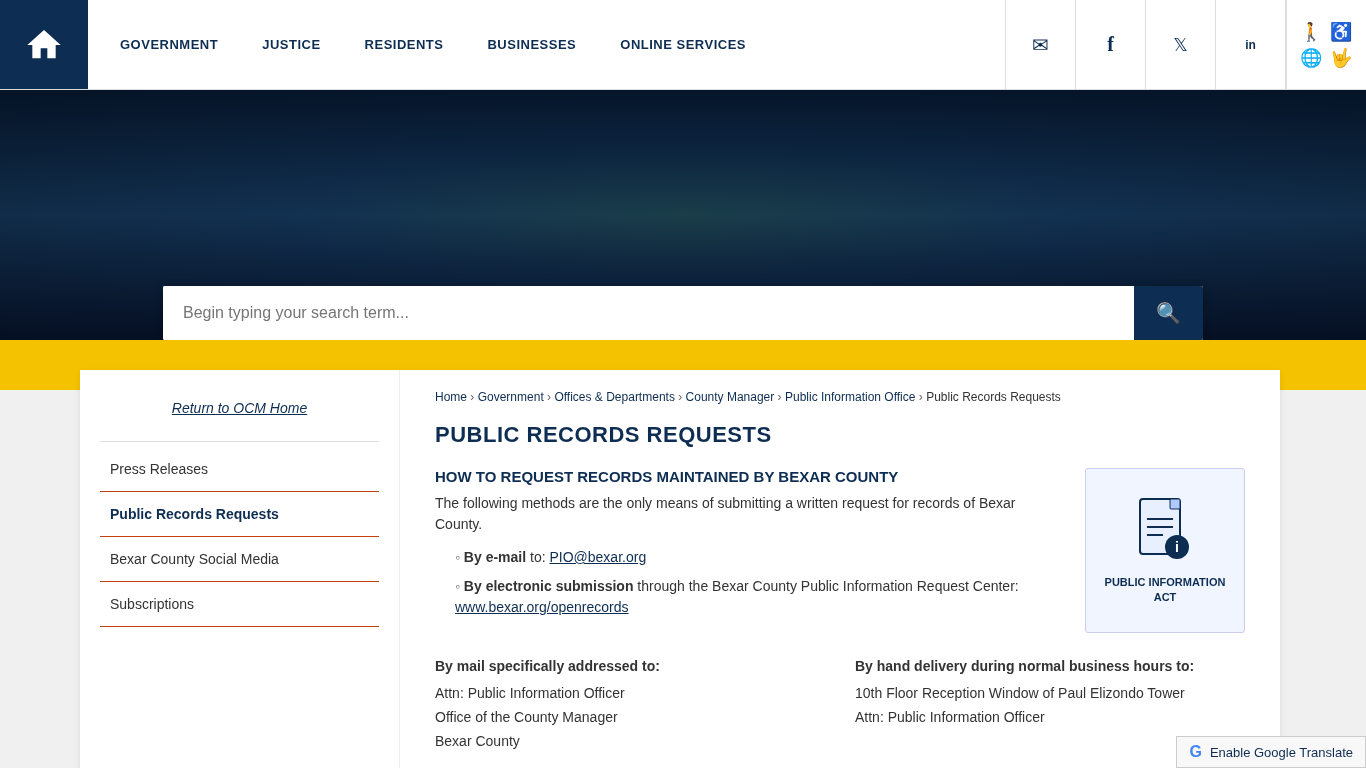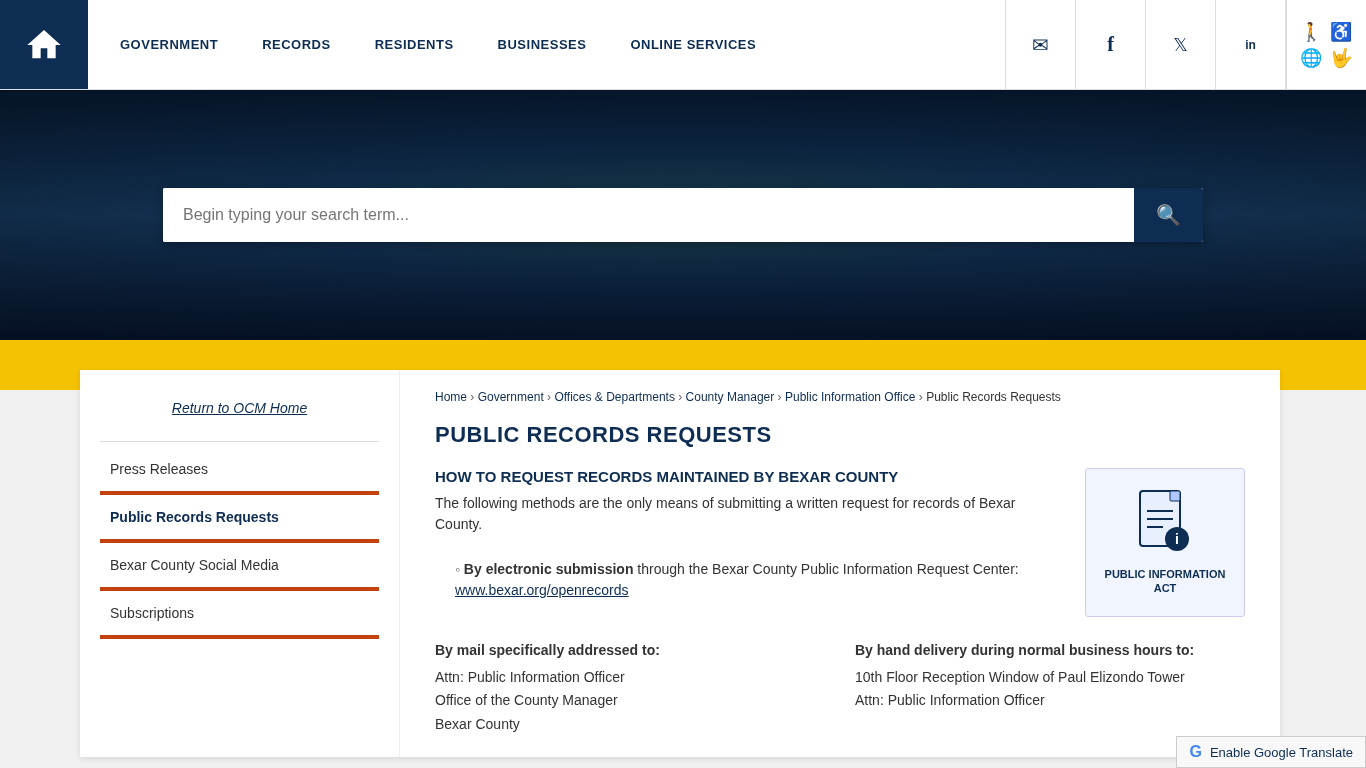--- a/index.html
+++ b/index.html
@@ -71,21 +71,21 @@
       color: #0d2d52;
     }
 
     
     .hero {
       position: relative;
       height: 250px;
       background: #1a3a5c;
       overflow: hidden;
       display: flex;
-      align-items: center;
+      align-items: flex-end;
       justify-content: center;
     }
     .hero-bg {
       position: absolute;
       inset: 0;
       background: linear-gradient(rgba(10,30,60,0.7), rgba(10,30,60,0.7)),
         repeating-linear-gradient(
           45deg,
           #1a3a5c 0px, #1a3a5c 10px,
           #0d2d52 10px, #0d2d52 20px
@@ -172,21 +172,21 @@
       font-size: 14px;
       text-decoration: underline;
     }
     .sidebar-divider {
       border: none;
       border-top: 1px solid #ddd;
       margin-bottom: 5px;
     }
     .sidebar-menu { list-style: none; }
     .sidebar-menu li {
-      border-bottom: 4px solid #c2410c;
+      border-bottom: 1px solid #c2410c;
     }
     .sidebar-menu li a {
       display: block;
       padding: 14px 10px;
       color: #333;
       text-decoration: none;
       font-size: 14px;
     }
     .sidebar-menu li.active a { font-weight: bold; color: #0d2d52; }
 
@@ -219,21 +219,21 @@
     .section-heading {
       font-size: 15px;
       font-weight: bold;
       color: #0d2d52;
       text-transform: uppercase;
       margin-bottom: 8px;
     }
     .section-text {
       font-size: 14px;
       color: #333;
-      margin-bottom: 24px;
+      margin-bottom: 12px;
       line-height: 1.5;
     }
     .content-top {
       display: flex;
       gap: 20px;
       margin-bottom: 25px;
     }
     .content-top-left { flex: 1; }
     .pia-box {
       width: 160px;
@@ -320,21 +320,21 @@
 <body>
 
 <nav class="top-nav">
   <div class="nav-home">
     <svg viewBox="0 0 24 24" xmlns="http://www.w3.org/2000/svg">
       <path d="M10 20v-6h4v6h5v-8h3L12 3 2 12h3v8z"></path>
     </svg>
   </div>
   <div class="nav-links">
     <a href="#">GOVERNMENT</a>
-    <a href="#">RECORDS</a>
+    <a href="#">JUSTICE</a>
     <a href="#">RESIDENTS</a>
     <a href="#">BUSINESSES</a>
     <a href="#">ONLINE SERVICES</a>
   </div>
   <div class="nav-social">
     <a href="#" class="social-item">
       <span>✉</span>
     </a>
     <a href="#" class="social-item">
       <span style="font-weight:bold;font-family:serif;">f</span>
@@ -407,20 +407,23 @@
 
       <h1 class="page-title">PUBLIC RECORDS REQUESTS</h1>
 
       <div class="content-top">
         <div class="content-top-left">
           <p class="section-heading">HOW TO REQUEST RECORDS MAINTAINED BY BEXAR COUNTY</p>
           <p class="section-text">The following methods are the only means of submitting a written request for records of Bexar County.</p>
 
           <ul class="bullet-list">
             <li>
+              <strong>By e-mail</strong><span> to: </span><a href="mailto:PIO@bexar.org">PIO@bexar.org</a>
+            </li>
+            <li>
               <strong>By electronic submission</strong><span> through the Bexar County Public Information Request Center: </span><a href="#">www.bexar.org/openrecords</a>
             </li>
           </ul>
         </div>
 
         <div class="pia-box">
           <svg class="pia-icon" viewBox="0 0 60 70" xmlns="http://www.w3.org/2000/svg">
             <rect x="5" y="2" width="40" height="55" rx="3" fill="#e8f0ff" stroke="#0d2d52" stroke-width="2"></rect>
             <rect x="35" y="2" width="10" height="10" rx="1" fill="#b0c8ff" stroke="#0d2d52" stroke-width="1"></rect>
             <line x1="12" y1="22" x2="38" y2="22" stroke="#0d2d52" stroke-width="2"></line>

